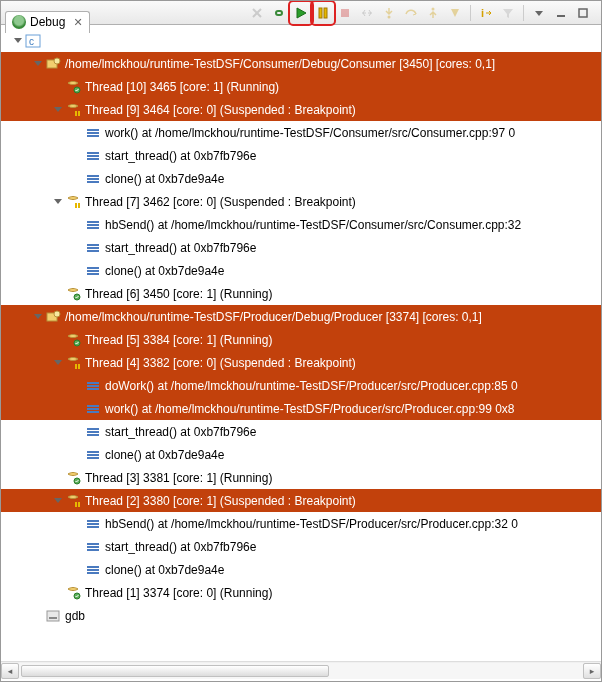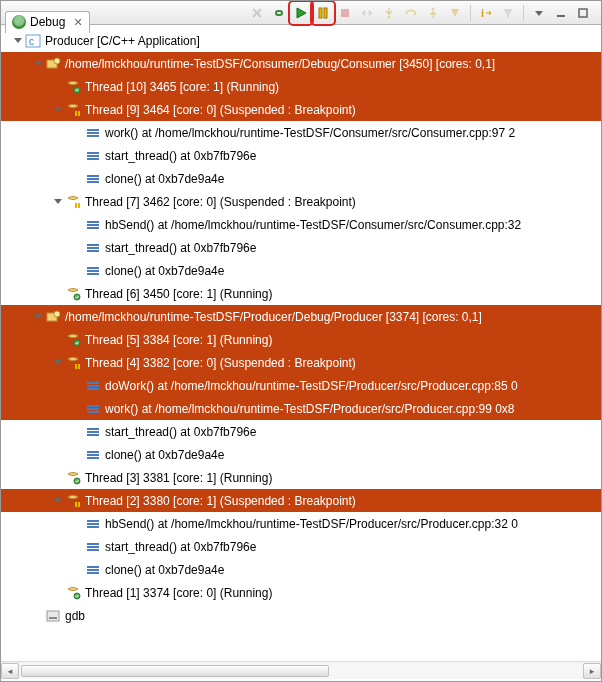--- a/index.html
+++ b/index.html
@@ -130,21 +130,20 @@
         <svg viewBox="0 0 9 9">
           <path d="M1 2l4 5 4-5z" fill="#666"></path>
         </svg>
       </span>
       <span class="ic">
         <svg width="16" height="16">
           <rect x="1" y="2" width="14" height="12" fill="#fff" stroke="#6aa0d8"></rect>
           <text x="4" y="12" font-size="10" fill="#3a7abd">c</text>
         </svg>
       </span>
-      <span class="lbl">Producer [C/C++ Application]</span>
     </div>
     <div class="row sel">
       <span class="indent" style="width: 28px;"></span>
       <span class="tw">
         <svg viewBox="0 0 9 9">
           <path d="M1 2l4 5 4-5z" fill="#666"></path>
         </svg>
       </span>
       <span class="ic">
         <svg width="16" height="16">
@@ -185,21 +184,21 @@
     <div class="row">
       <span class="indent" style="width: 68px;"></span>
       <span class="tw"></span>
       <span class="ic">
         <svg width="16" height="16">
           <rect x="2" y="4" width="12" height="2" fill="#4a7abf"></rect>
           <rect x="2" y="7" width="12" height="2" fill="#4a7abf"></rect>
           <rect x="2" y="10" width="12" height="2" fill="#4a7abf"></rect>
         </svg>
       </span>
-      <span class="lbl">work() at /home/lmckhou/runtime-TestDSF/Consumer/src/Consumer.cpp:97 2</span>
+      <span class="lbl">work() at /home/lmckhou/runtime-TestDSF/Consumer/src/Consumer.cpp:97 0</span>
     </div>
     <div class="row">
       <span class="indent" style="width: 68px;"></span>
       <span class="tw"></span>
       <span class="ic">
         <svg width="16" height="16">
           <rect x="2" y="4" width="12" height="2" fill="#4a7abf"></rect>
           <rect x="2" y="7" width="12" height="2" fill="#4a7abf"></rect>
           <rect x="2" y="10" width="12" height="2" fill="#4a7abf"></rect>
         </svg>

